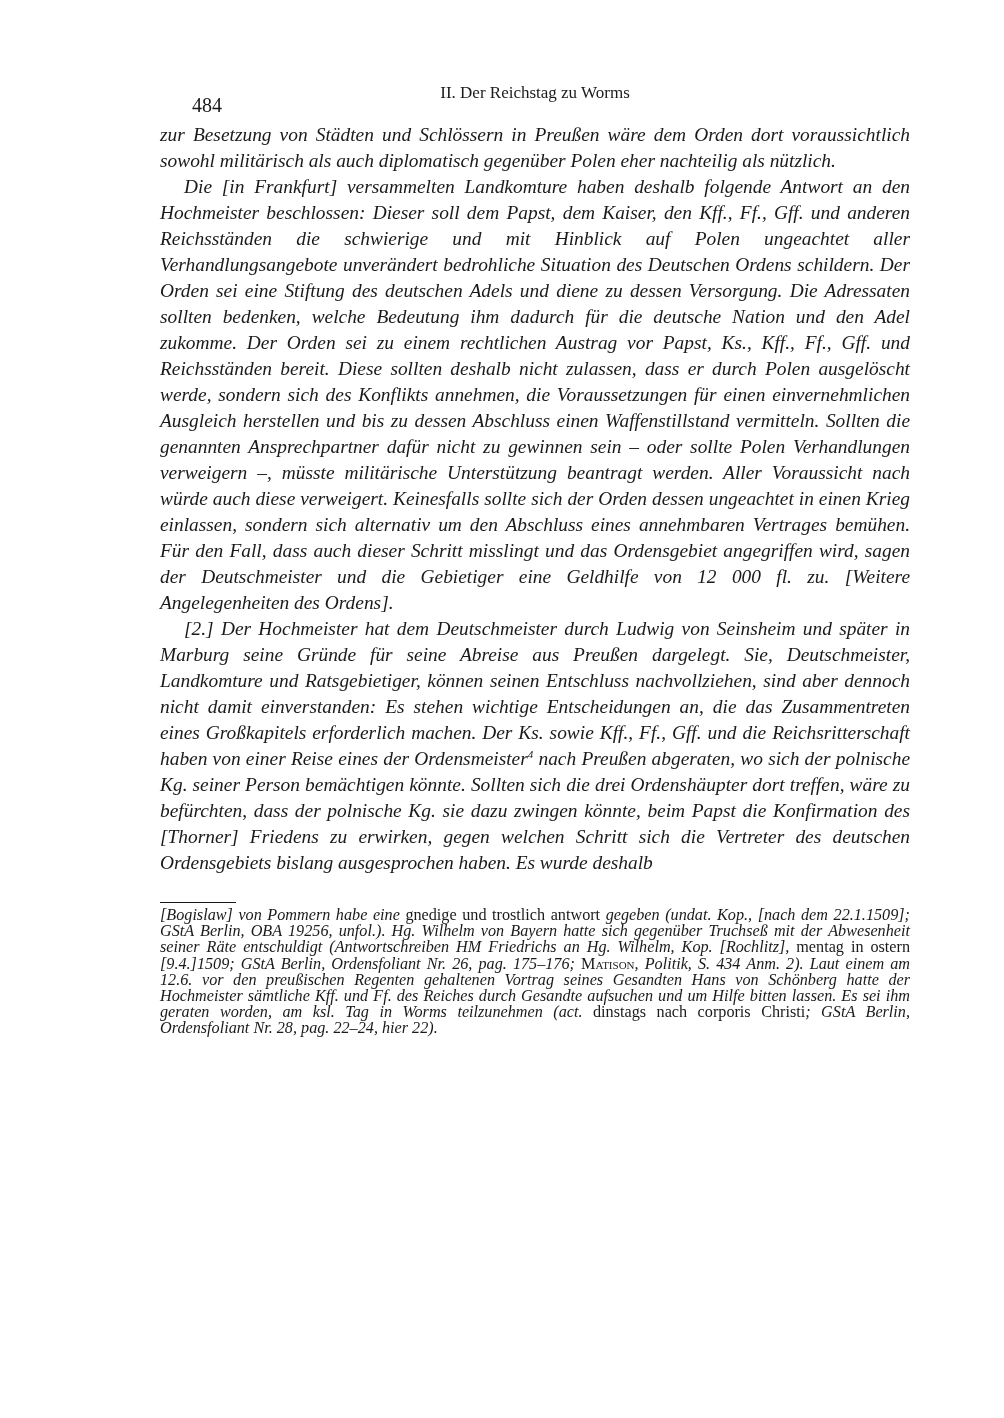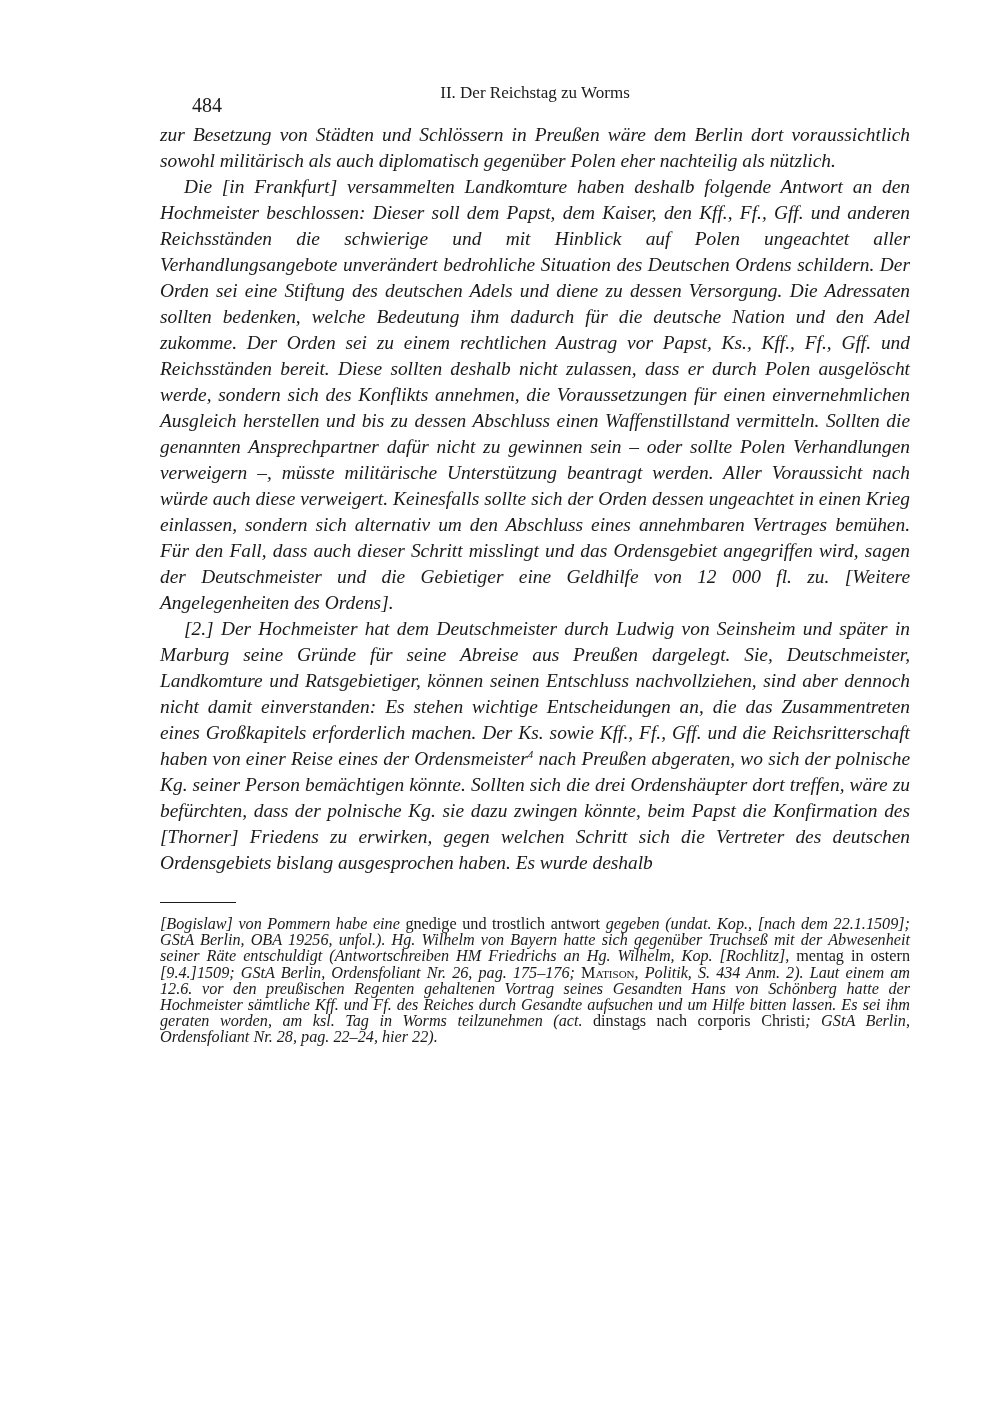--- a/index.html
+++ b/index.html
@@ -6,37 +6,37 @@
     body { width: 1004px; height: 1418px; position: relative; overflow: hidden; color: #1a1a1a; }
     .page { position: absolute; left: 160px; top: 78px; width: 750px; }
     .running-head { position: relative; height: 30px; font-family: "Liberation Serif", serif; font-size: 20px; line-height: 30px; }
     .page-number { position: absolute; left: 0; top: 12px; margin-left: 32px; }
     .head-title { position: absolute; left: 0; right: 0; text-align: center; font-size: 17px; }
     .body-text { margin-top: 14px; font-family: "Liberation Serif", serif; font-style: italic; font-size: 19.4px; line-height: 26px; text-align: justify; hyphens: manual; }
     .body-text p { margin: 0; }
     .body-text p.indent { text-indent: 24px; }
     sup { font-size: 11px; line-height: 0; vertical-align: 7px; }
     .footnote-rule { margin-top: 26px; width: 76px; border-top: 1px solid #1a1a1a; }
-    .footnotes { margin-top: 13px; font-family: "Liberation Serif", serif; font-style: italic; font-size: 16.2px; line-height: 16.2px; text-align: justify; }
+    .footnotes { margin-top: 4px; font-family: "Liberation Serif", serif; font-style: italic; font-size: 16.2px; line-height: 16.2px; text-align: justify; }
     .footnotes p { margin: 0; }
     .roman { font-style: normal; }
     .smallcaps { font-style: normal; font-variant: small-caps; }
     .fn-mark { font-style: normal; font-size: 11px; display: inline-block; margin-left: 28px; margin-right: 14px; vertical-align: 5px; line-height: 0; }
   </style>
 </head>
 <body>
 
 <div class="page">
   <div class="running-head">
     <span class="page-number">484</span>
     <span class="head-title">II. Der Reichstag zu Worms</span>
   </div>
 
   <div class="body-text">
-    <p>zur Besetzung von Städten und Schlössern in Preußen wäre dem Berlin dort voraussichtlich sowohl militärisch als auch diplomatisch gegenüber Polen eher nachteilig als nützlich.</p>
+    <p>zur Besetzung von Städten und Schlössern in Preußen wäre dem Orden dort voraussichtlich sowohl militärisch als auch diplomatisch gegenüber Polen eher nachteilig als nützlich.</p>
     <p class="indent">Die [in Frankfurt] versammelten Landkomture haben deshalb folgende Antwort an den Hochmeister beschlossen: Dieser soll dem Papst, dem Kaiser, den Kff., Ff., Gff. und anderen Reichsständen die schwierige und mit Hinblick auf Polen ungeachtet aller Verhandlungsangebote unverändert bedrohliche Situation des Deutschen Ordens schildern. Der Orden sei eine Stiftung des deutschen Adels und diene zu dessen Versorgung. Die Adressaten sollten bedenken, welche Bedeutung ihm dadurch für die deutsche Nation und den Adel zukomme. Der Orden sei zu einem rechtlichen Austrag vor Papst, Ks., Kff., Ff., Gff. und Reichsständen bereit. Diese sollten deshalb nicht zulassen, dass er durch Polen ausgelöscht werde, sondern sich des Konflikts annehmen, die Voraussetzungen für einen einvernehmlichen Ausgleich herstellen und bis zu dessen Abschluss einen Waffenstillstand vermitteln. Sollten die genannten Ansprechpartner dafür nicht zu gewinnen sein – oder sollte Polen Verhandlungen verweigern –, müsste militärische Unterstützung beantragt werden. Aller Voraussicht nach würde auch diese verweigert. Keinesfalls sollte sich der Orden dessen ungeachtet in einen Krieg einlassen, sondern sich alternativ um den Abschluss eines annehmbaren Vertrages bemühen. Für den Fall, dass auch dieser Schritt misslingt und das Ordensgebiet angegriffen wird, sagen der Deutschmeister und die Gebietiger eine Geldhilfe von 12 000 fl. zu. [Weitere Angelegenheiten des Ordens].</p>
     <p class="indent"><span>[2.] Der Hochmeister hat dem Deutschmeister durch Ludwig von Seinsheim und später in Marburg seine Gründe für seine Abreise aus Preußen dargelegt. Sie, Deutschmeister, Landkomture und Ratsgebietiger, können seinen Entschluss nachvollziehen, sind aber dennoch nicht damit einverstanden: Es stehen wichtige Entscheidungen an, die das Zusammentreten eines Großkapitels erforderlich machen. Der Ks. sowie Kff., Ff., Gff. und die Reichsritterschaft haben von einer Reise eines der Ordensmeister</span><sup>4</sup><span> nach Preußen abgeraten, wo sich der polnische Kg. seiner Person bemächtigen könnte. Sollten sich die drei Ordenshäupter dort treffen, wäre zu befürchten, dass der polnische Kg. sie dazu zwingen könnte, beim Papst die Konfirmation des [Thorner] Friedens zu erwirken, gegen welchen Schritt sich die Vertreter des deutschen Ordensgebiets bislang ausgesprochen haben. Es wurde deshalb</span></p>
   </div>
 
   <div class="footnote-rule"></div>
 
   <div class="footnotes">
     <p><span>[Bogislaw] von Pommern habe eine </span><span class="roman">gnedige und trostlich antwort</span><span> gegeben (undat. Kop., [nach dem 22.1.1509]; GStA Berlin, OBA 19256, unfol.). Hg. Wilhelm von Bayern hatte sich gegenüber Truchseß mit der Abwesenheit seiner Räte entschuldigt (Antwortschreiben HM Friedrichs an Hg. Wilhelm, Kop. [Rochlitz], </span><span class="roman">mentag in ostern</span><span> [9.4.]1509; GStA Berlin, Ordensfoliant Nr. 26, pag. 175–176; </span><span class="smallcaps">Matison</span><span>, Politik, S. 434 Anm. 2). Laut einem am 12.6. vor den preußischen Regenten gehaltenen Vortrag seines Gesandten Hans von Schönberg hatte der Hochmeister sämtliche Kff. und Ff. des Reiches durch Gesandte aufsuchen und um Hilfe bitten lassen. Es sei ihm geraten worden, am ksl. Tag in Worms teilzunehmen (act. </span><span class="roman">dinstags nach corporis Christi</span><span>; GStA Berlin, Ordensfoliant Nr. 28, pag. 22–24, hier 22).</span></p>
   </div>
 </div>

